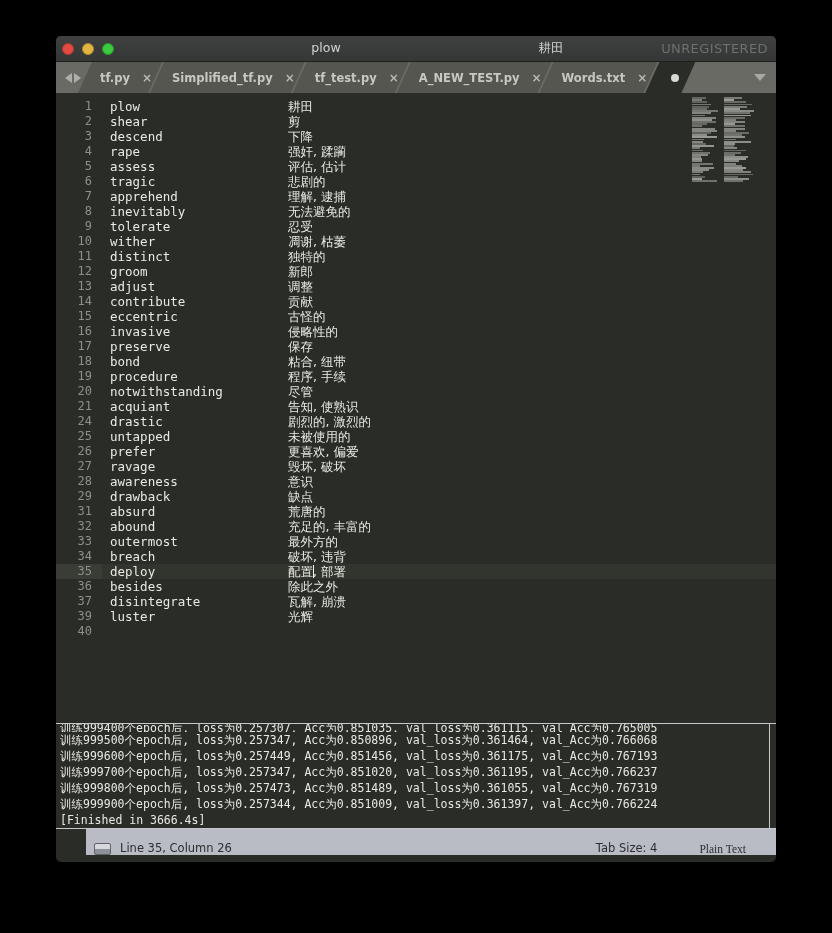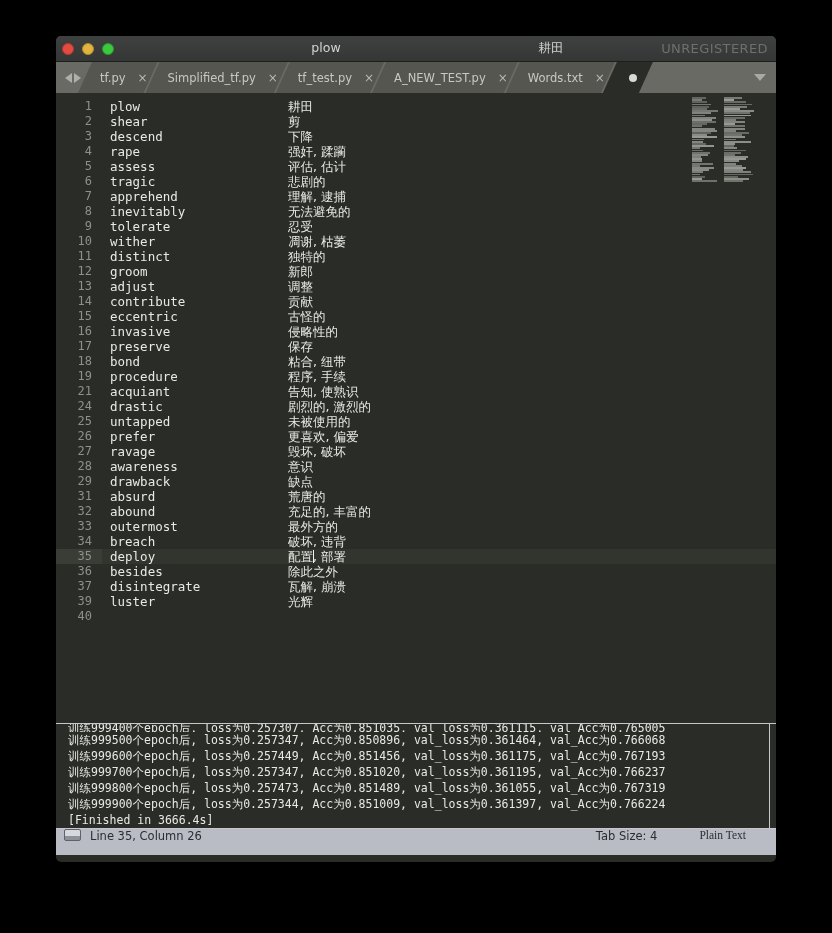--- a/index.html
+++ b/index.html
@@ -73,20 +73,21 @@
     display: flex; align-items: center;
     padding: 0 10px 0 22px;
     background: #565650;
     color: #c8c8c3;
     font-size: 11.5px;
     font-family: "DejaVu Sans", sans-serif;
     white-space: nowrap;
     flex: none;
     margin-left: -12px;
     clip-path: polygon(14px 0, 100% 0, calc(100% - 14px) 100%, 0 100%);
+    font-weight: bold;
   }
   .tab .tab-label { padding-right: 12px; }
   .tab .tab-close {
     font-size: 12px; color: #b9b9b4; line-height: 1;
     font-family: "DejaVu Sans", sans-serif;
   }
   .tab.active {
     background: #2a2c27;
     color: #e8e8e4;
     clip-path: polygon(14px 0, 100% 0, calc(100% - 14px) 100%, 0 100%);
@@ -169,41 +170,42 @@
     position: relative;
     height: 106px;
     background: #2a2c27;
     border: 1px solid #c6c8cc;
     border-left: none; border-right: none;
     overflow: hidden;
   }
   #console-inner {
     position: absolute; left: 0; right: 6px; top: 0; bottom: 0;
     border-right: 1px solid #c6c8cc;
-    padding: 0 0 0 12px;
+    padding: 0 0 0 4px;
     overflow: hidden;
   }
   .cline {
     height: 16px; line-height: 16px;
     font-family: "DejaVu Sans Mono", monospace;
     font-size: 11.5px;
     color: #e8e9e3;
     white-space: pre;
   }
   .cline.clipped { height: 8px; line-height: 8px; overflow: hidden; color: #e8e9e3; }
 
   
   #statusbar {
     position: relative;
     height: 26px;
     background: #b9bcc4;
-    display: flex; align-items: flex-start;
+    display: flex; align-items: flex-end;
     font-family: "DejaVu Sans", sans-serif;
     font-size: 11.5px;
     color: #2b2d30;
+    margin-left: 30px;
   }
   #console-toggle {
     margin-left: 8px; width: 17px; height: 12px;
     border: 1px solid #5e6167;
     border-radius: 2px;
     background: linear-gradient(to bottom, #d6d8dd 0 55%, #8e9198 55% 100%);
     flex: none;
   }
   #status-pos { margin-left: 9px; }
   #status-tab { margin-left: auto; }
@@ -330,20 +332,24 @@
           <div class="gutter">17</div>
           <div class="content"><span class="word">preserve</span><span class="zh">保存</span></div>
         </div>
         <div class="line">
           <div class="gutter">18</div>
           <div class="content"><span class="word">bond</span><span class="zh">粘合, 纽带</span></div>
         </div>
         <div class="line">
           <div class="gutter">19</div>
           <div class="content"><span class="word">procedure</span><span class="zh">程序, 手续</span></div>
+        </div>
+        <div class="line">
+          <div class="gutter">20</div>
+          <div class="content"><span class="word">notwithstanding</span><span class="zh">尽管</span></div>
         </div>
         <div class="line">
           <div class="gutter">21</div>
           <div class="content"><span class="word">acquiant</span><span class="zh">告知, 使熟识</span></div>
         </div>
         <div class="line">
           <div class="gutter">24</div>
           <div class="content"><span class="word">drastic</span><span class="zh">剧烈的, 激烈的</span></div>
         </div>
         <div class="line">

